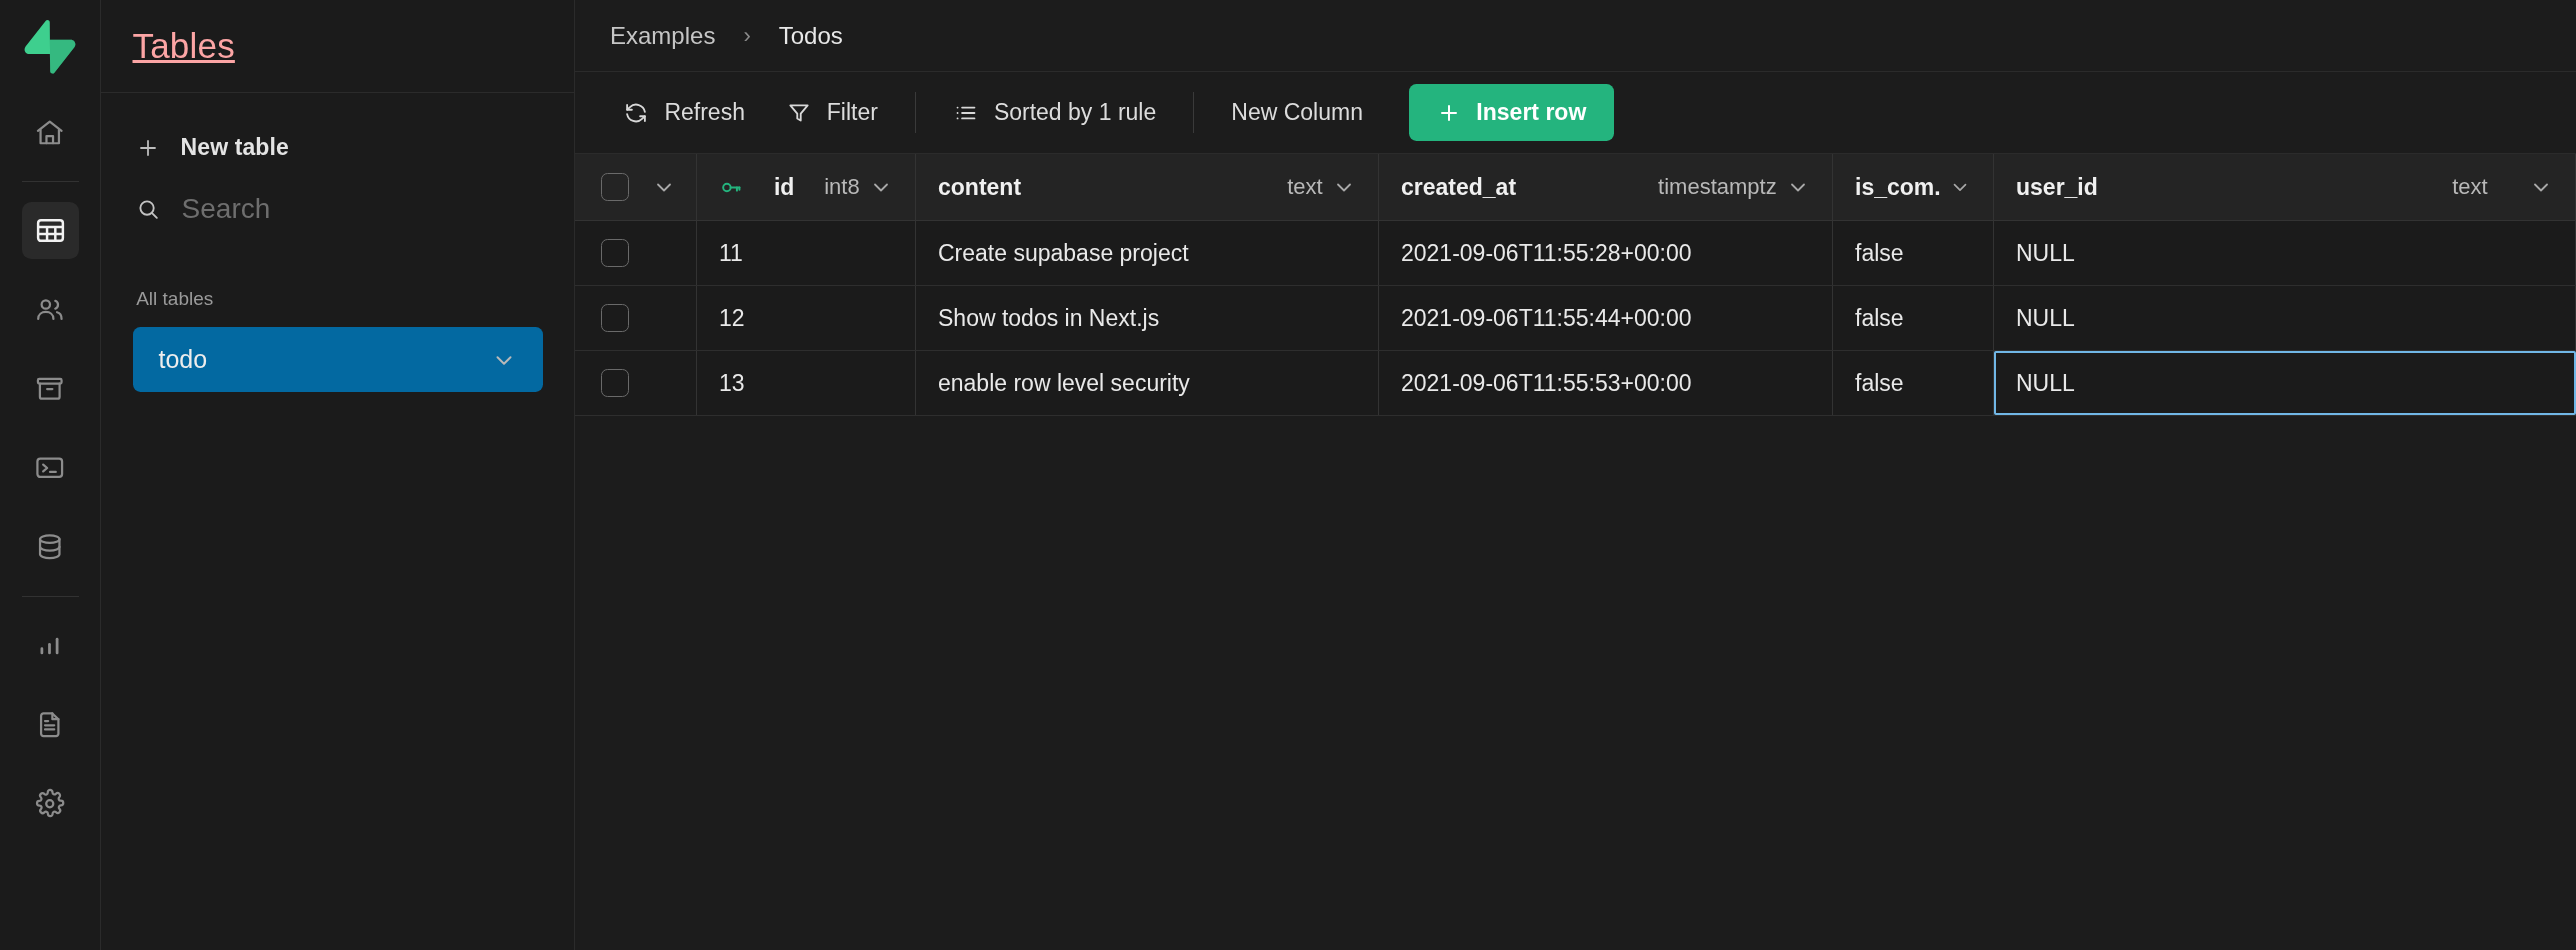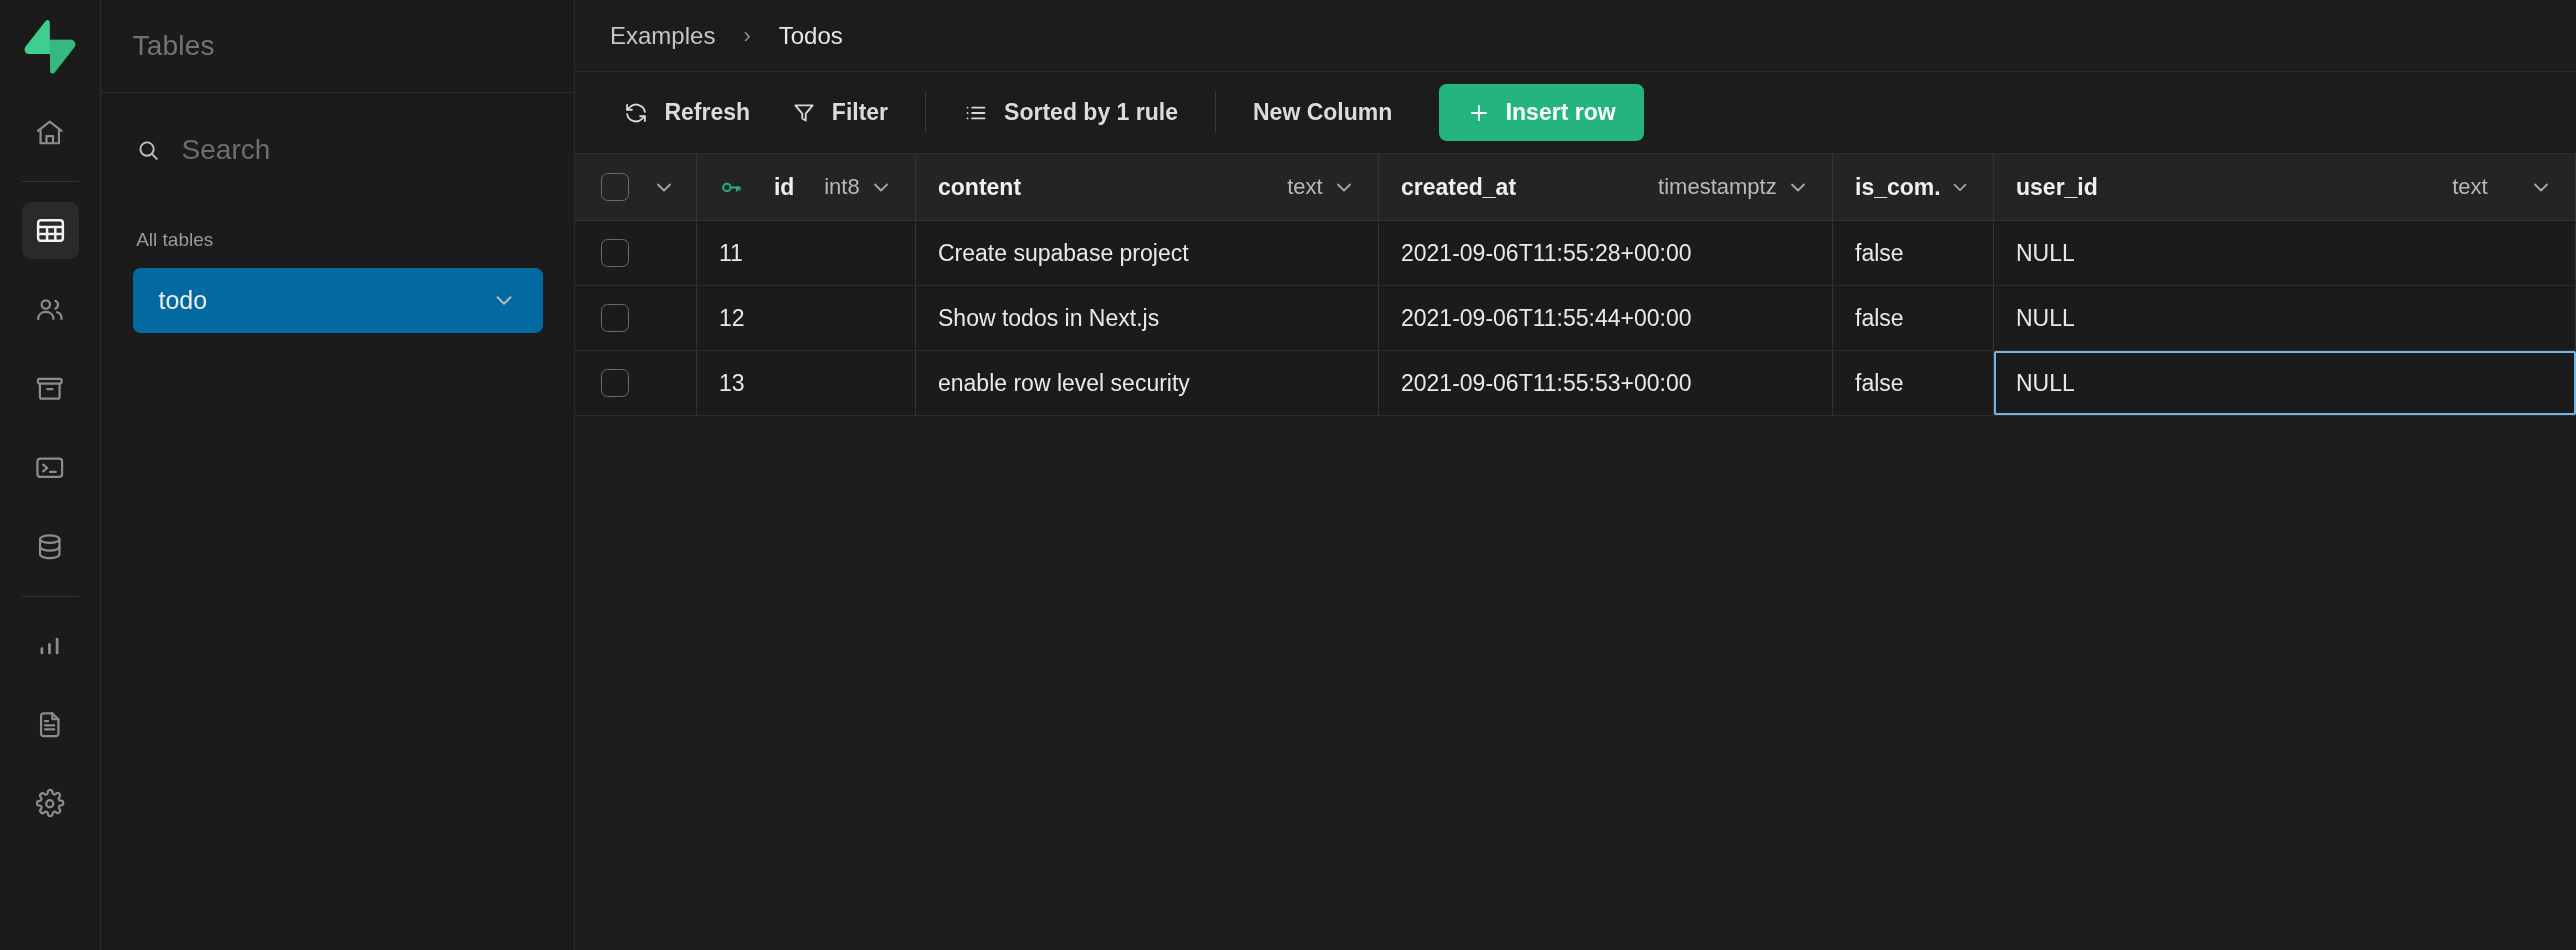--- a/index.html
+++ b/index.html
@@ -43,21 +43,21 @@
     background: #1b1b1b;
     border-right: 0.9px solid #2b2b2b;
     display: flex; flex-direction: column;
   }
   .sidebar-head {
     height: 93px; display: flex; align-items: center;
     padding-left: 31.5px;
     border-bottom: 0.9px solid #2b2b2b;
   }
   .sidebar-title {
-    font-size: 28px; color: #737373; font-weight: 400; letter-spacing: 0.2px;
+    font-size: 35px; color: #fca5a5; font-weight: 400; letter-spacing: 0.2px; text-decoration: underline;
   }
   .sidebar-body { padding: 35px 31.5px 0 31.5px; }
   .new-table-row {
     display: flex; align-items: center; gap: 20.4px;
     height: 39px; cursor: pointer; margin-bottom: 20.4px;
     padding-left: 3.7px;
   }
   .new-table-label { font-size: 23px; color: #e4e4e4; font-weight: 700; letter-spacing: 0.1px; }
   .search-row {
     display: flex; align-items: center; gap: 20.4px;
@@ -89,21 +89,21 @@
   .crumb.current { color: #e8e8e8; }
   .crumb-sep { color: #8a8a8a; font-size: 22px; }
 
   .toolbar {
     height: 82px; display: flex; align-items: center;
     padding-left: 28px; gap: 0px;
     border-bottom: 0.9px solid #2b2b2b;
   }
   .tb-btn {
     display: flex; align-items: center; gap: 15px;
-    padding: 0 20.4px; height: 52px; cursor: pointer; border-radius: 5.6px; font-weight: bold;
+    padding: 0 20.4px; height: 52px; cursor: pointer; border-radius: 5.6px;
   }
   .tb-label { font-size: 23px; color: #dcdcdc; }
   .tb-sep { width: 0.9px; height: 41px; background: #3a3a3a; margin: 0 16.7px; }
   .insert-btn {
     display: flex; align-items: center; gap: 15px;
     background: #24b47e; height: 57px; border-radius: 7.4px;
     padding: 0 28px; cursor: pointer; margin-left: 26px;
   }
   .insert-label { font-size: 23px; color: #ffffff; font-weight: 700; }
 
@@ -231,20 +231,26 @@
     </div>
     <div class="rail-spacer"></div>
   </div>
 
   <div class="sidebar">
     <div class="sidebar-head">
       <span class="sidebar-title">Tables</span>
     </div>
     <div class="sidebar-body">
 
+      <div class="new-table-row">
+        <svg width="24" height="24" viewBox="0 0 24 24" fill="none" stroke="#bdbdbd" stroke-width="1.8" stroke-linecap="round">
+          <path d="M12 5v14M5 12h14"></path>
+        </svg>
+        <span class="new-table-label">New table</span>
+      </div>
 
       <div class="search-row">
         <svg width="25" height="25" viewBox="0 0 24 24" fill="none" stroke="#c2c2c2" stroke-width="1.8" stroke-linecap="round">
           <circle cx="10.6" cy="10.6" r="6.4"></circle>
             <path d="M15.4 15.4 20 20"></path>
         </svg>
         <input class="search-input" type="text" placeholder="Search" style="">
       </div>
 
       <div class="all-tables-label">All tables</div>

